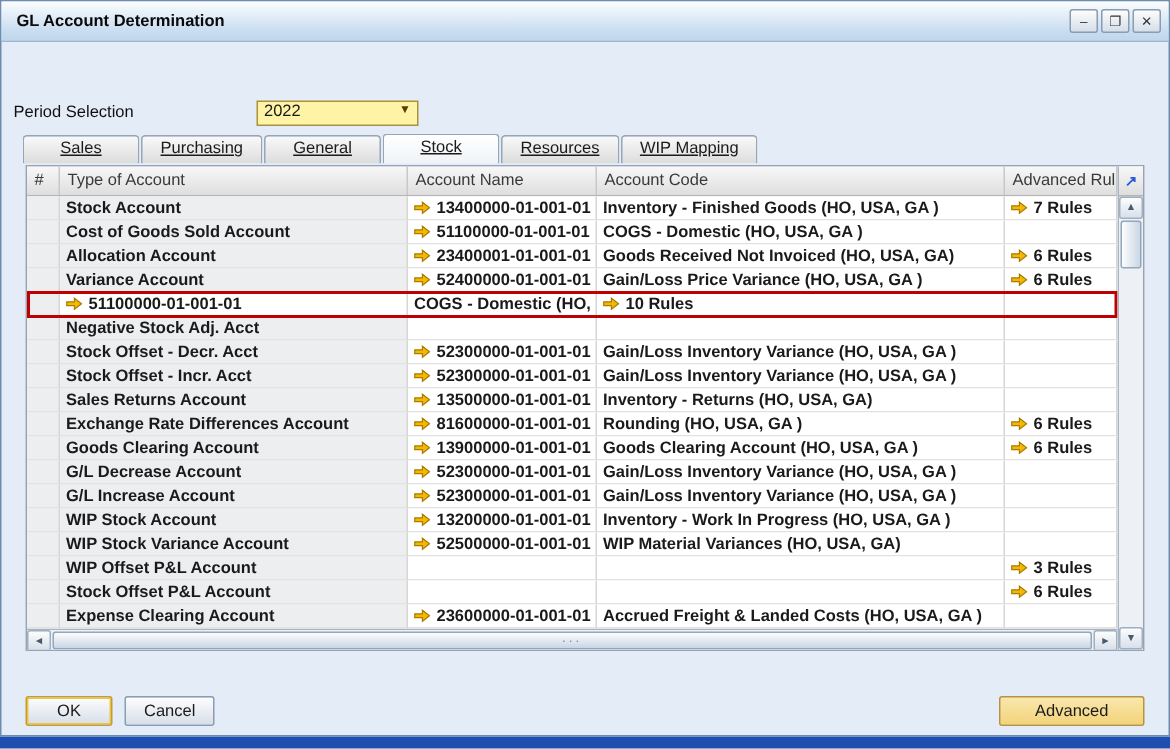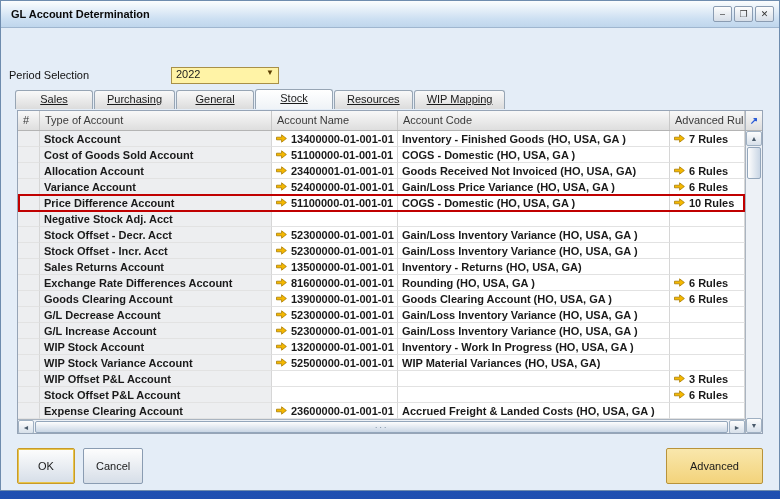--- a/index.html
+++ b/index.html
@@ -143,21 +143,21 @@
     display: flex; align-items: center; justify-content: center;
   }
   .grip { color: #7A8CA0; font-size: 9px; letter-spacing: 2px; line-height: 0; }
   
   .footer {
     margin-top: auto;
     display: flex; align-items: center; gap: 8px;
     padding: 0 16px 6px 16px;
   }
   .btn {
-    height: 36px; min-width: 58px; padding: 0 12px;
+    height: 20px; min-width: 58px; padding: 0 12px;
     background: linear-gradient(#FDFDFD, #D6DEE8);
     border: 1px solid #8A9CB2; border-radius: 2px;
     display: flex; align-items: center; justify-content: center;
     cursor: default;
   }
   .btn.ok {
     border: 1px solid #C89B2A;
     box-shadow: inset 0 0 0 1px #E8C54A;
   }
   .btn.advanced {
@@ -280,21 +280,20 @@
               <span class="link-arrow">
                 <svg width="11" height="9" viewBox="0 0 11 9">
                   <path d="M0.5 3.2 H5.6 V0.8 L10.4 4.5 L5.6 8.2 V5.8 H0.5 Z" fill="var(--link-arrow-fill)" stroke="#A97C00" stroke-width="0.8"></path>
                 </svg>
               </span>
               <span>6 Rules</span>
             </div>
           </div>
           <div class="row hl">
             <div class="cell num"></div>
-            <div class="cell type">Price Difference Account</div>
             <div class="cell code">
               <span class="link-arrow">
                 <svg width="11" height="9" viewBox="0 0 11 9">
                   <path d="M0.5 3.2 H5.6 V0.8 L10.4 4.5 L5.6 8.2 V5.8 H0.5 Z" fill="var(--link-arrow-fill)" stroke="#A97C00" stroke-width="0.8"></path>
                 </svg>
               </span>
               <span>51100000-01-001-01</span>
             </div>
             <div class="cell name">COGS - Domestic (HO, USA, GA )</div>
             <div class="cell rules">

